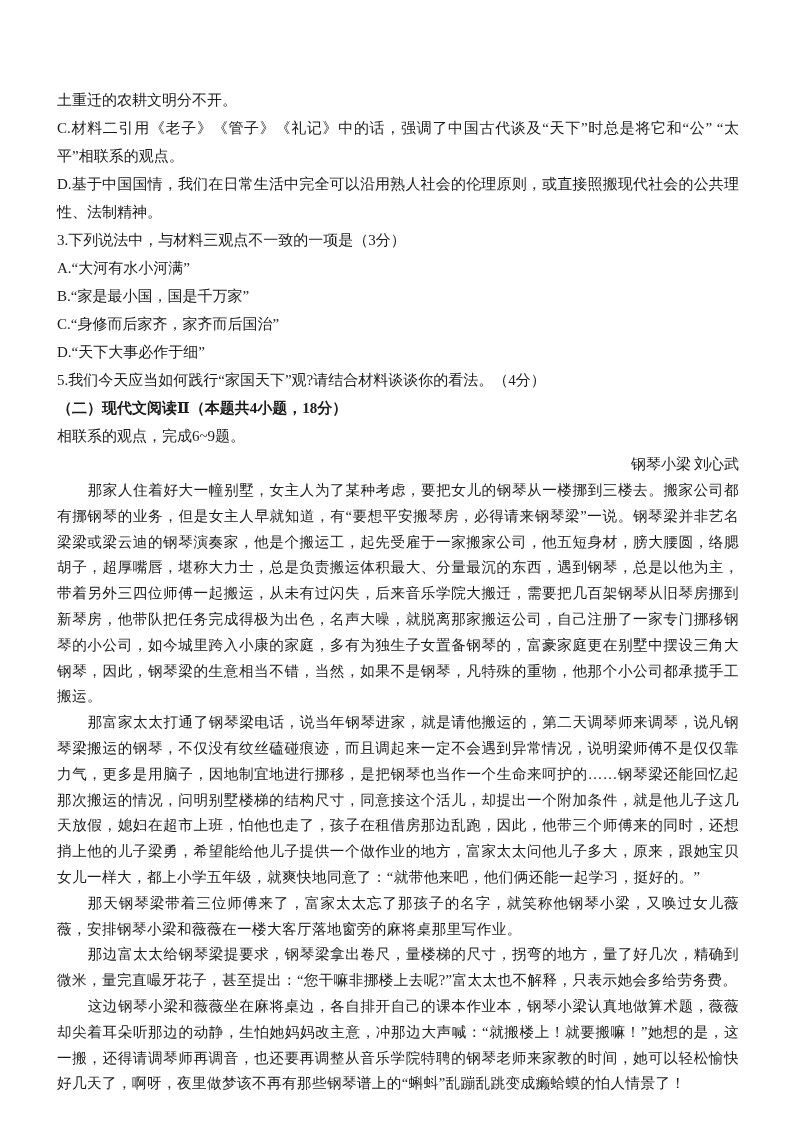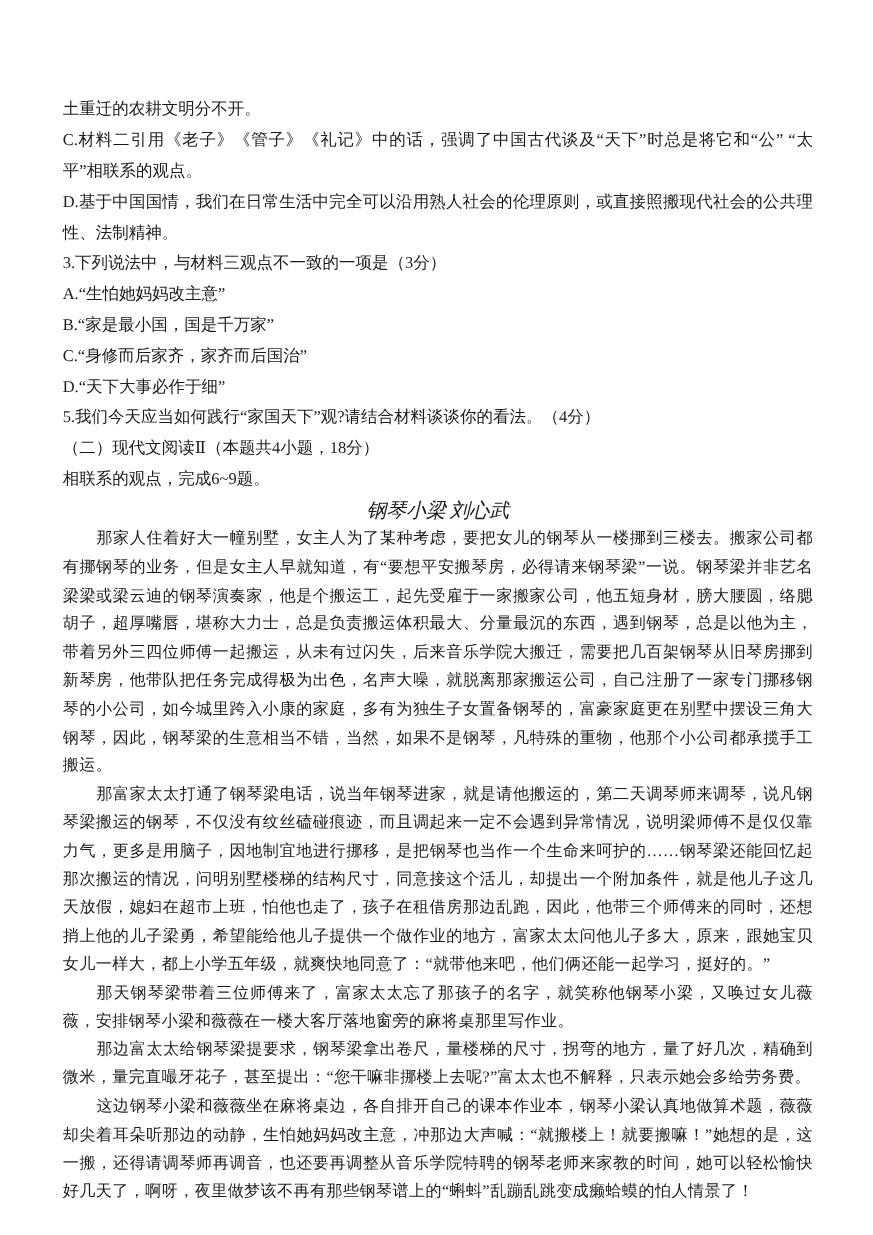--- a/index.html
+++ b/index.html
@@ -14,26 +14,25 @@
   .content {
     position:absolute;
     left:57px; top:86px;
     width:682px;
   }
   .qline {
     font-size:15px;
     line-height:28px;
     text-align:justify;
   }
-  .qline.bold { font-weight:normal; }
+  .qline.bold { font-weight:bold; }
   .story-head {
-    font-size:18px;
+    font-size:15px;
     line-height:28px;
-    text-align:center;
-    font-style:italic;
+    text-align:right;
     margin-top:0;
   }
   .story-head .author { margin-left:0.2em; }
   .story p {
     margin:0;
     font-size:14.6px;
     line-height:25.8px;
     letter-spacing:0.4px;
     text-indent:2.1em;
     text-align:justify;
@@ -42,21 +41,21 @@
 </head>
 <body>
 
 <div class="page">
   <div class="content">
 
     <div class="qline">土重迁的农耕文明分不开。</div>
     <div class="qline">C.材料二引用《老子》《管子》《礼记》中的话，强调了中国古代谈及“天下”时总是将它和“公” “太平”相联系的观点。</div>
     <div class="qline">D.基于中国国情，我们在日常生活中完全可以沿用熟人社会的伦理原则，或直接照搬现代社会的公共理性、法制精神。</div>
     <div class="qline">3.下列说法中，与材料三观点不一致的一项是（3分）</div>
-    <div class="qline">A.“生怕她妈妈改主意”</div>
+    <div class="qline">A.“大河有水小河满”</div>
     <div class="qline">B.“家是最小国，国是千万家”</div>
     <div class="qline">C.“身修而后家齐，家齐而后国治”</div>
     <div class="qline">D.“天下大事必作于细”</div>
     <div class="qline">5.我们今天应当如何践行“家国天下”观?请结合材料谈谈你的看法。（4分）</div>
 
     <div class="qline bold">（二）现代文阅读Ⅱ（本题共4小题，18分）</div>
     <div class="qline">相联系的观点，完成6~9题。</div>
 
     <div class="story-head">
       <span class="title">钢琴小梁</span><span class="author">刘心武</span>

